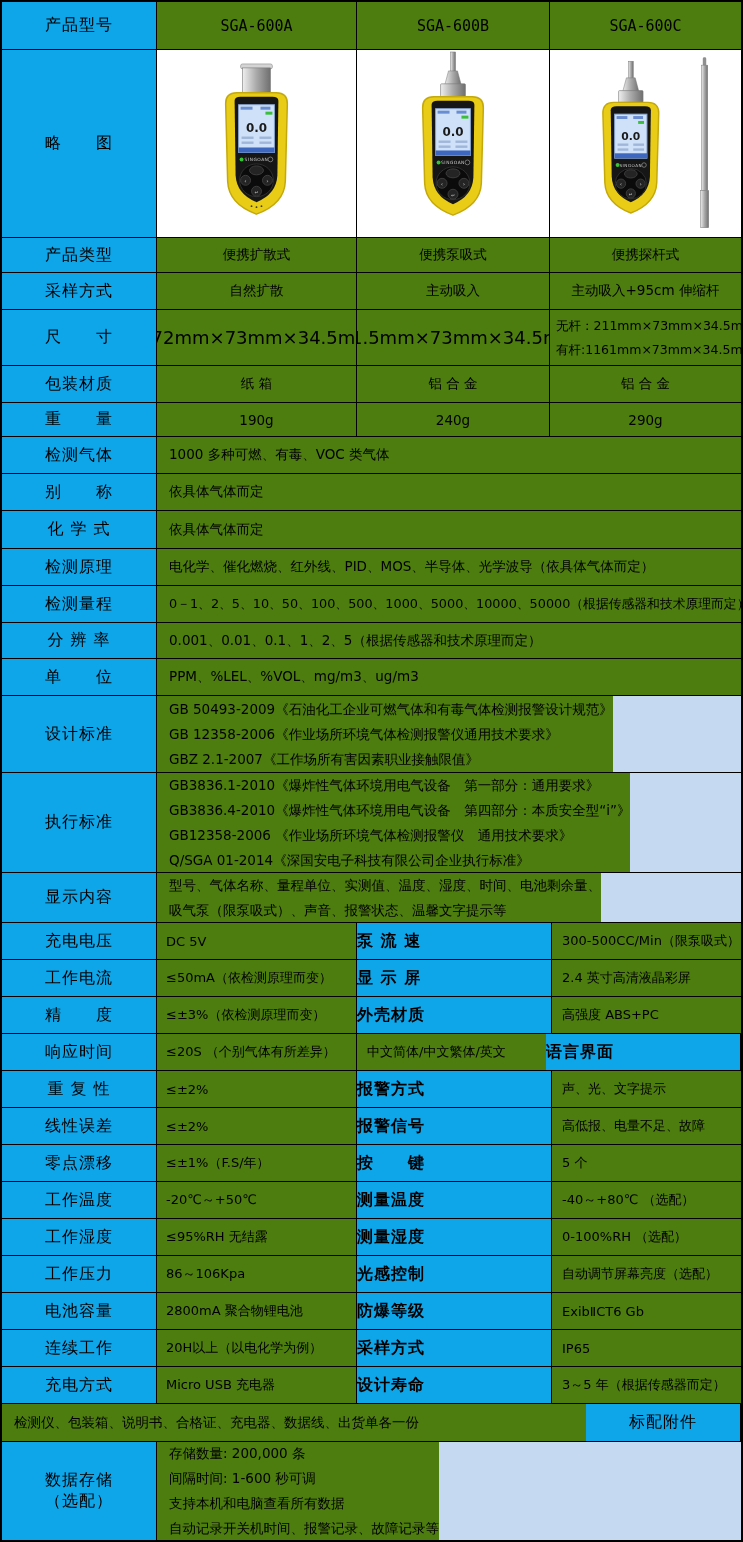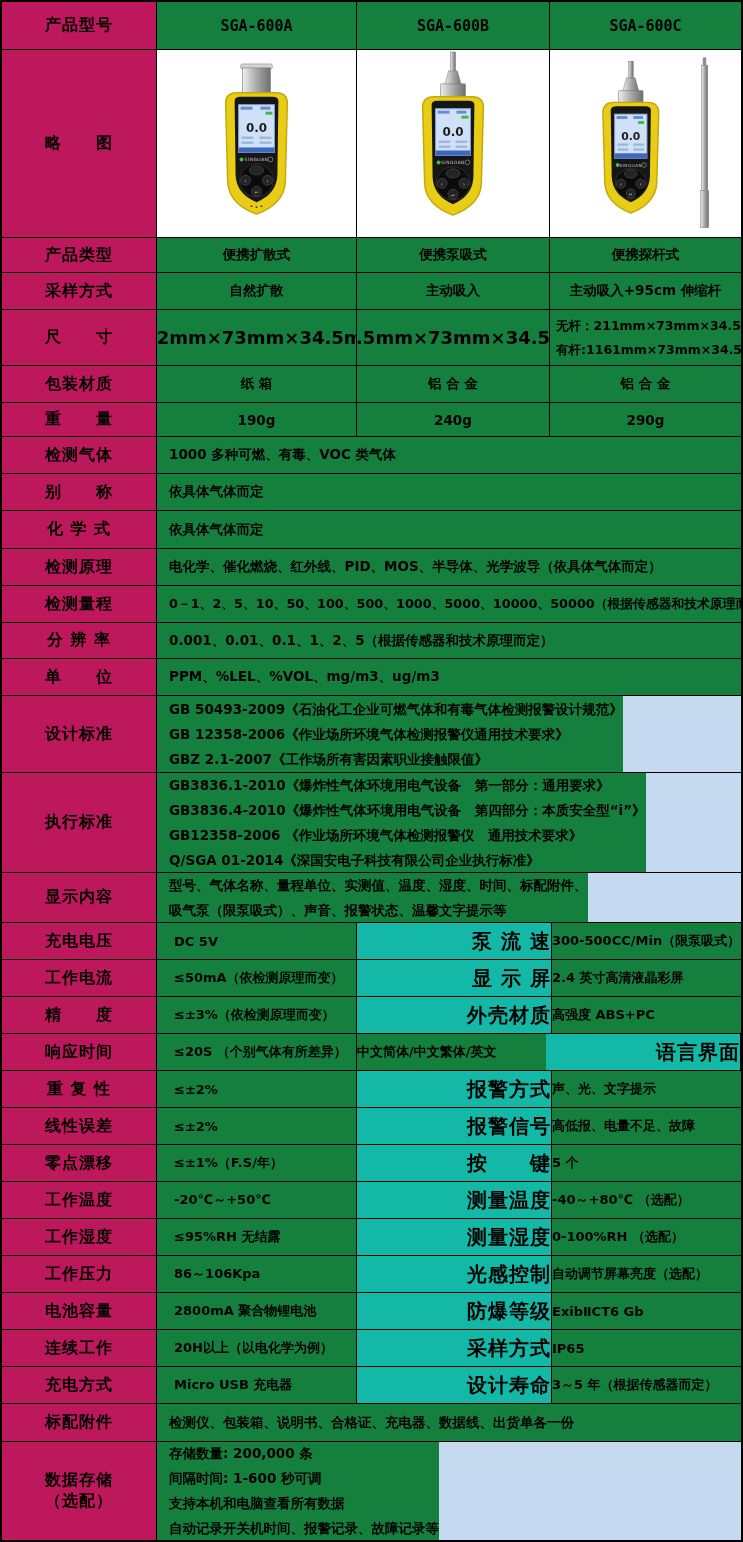--- a/index.html
+++ b/index.html
@@ -9,33 +9,33 @@
     border:2px solid #000;
     background:#C5D9F1;
     font-family:"DejaVu Sans","Liberation Sans",sans-serif;
     color:#000;
   }
   .row{display:flex;box-sizing:border-box;border-bottom:1px solid #000;}
   .row.last{border-bottom:none;}
   .cell{box-sizing:border-box;border-right:1px solid #000;display:flex;align-items:center;overflow:hidden;}
   .cell.end{border-right:none;}
   .lab{
-    width:155px;background:#be185d;justify-content:center;text-align:center;
-    font-weight:bold;font-size:16px;letter-spacing:1px;flex-direction:column;
+    width:155px;background:#0ea5e9;justify-content:center;text-align:center;
+    font-weight:normal;font-size:16px;letter-spacing:1px;flex-direction:column;
   }
-  .val{background:#15803d;font-size:13.5px;font-weight:bold;}
+  .val{background:#4d7c0f;font-size:13.5px;}
   .ca{width:200px;justify-content:center;}
   .cb{width:193px;justify-content:center;}
   .cc{flex:1;justify-content:center;}
   .mono{font-family:"DejaVu Sans Mono","Liberation Mono",monospace;font-size:15px;}
   .dims{font-size:18px;}
   .fullv{flex:1;padding-left:12px;white-space:nowrap;}
-  .v1{width:200px;padding-left:17px;white-space:nowrap;font-size:13px;}
-  .l2{width:195px;background:#14b8a6;justify-content:flex-end;font-weight:bold;font-size:20px;letter-spacing:1px;}
-  .v2{flex:1;white-space:nowrap;font-size:13px;}
+  .v1{width:200px;padding-left:9px;white-space:nowrap;font-size:13px;}
+  .l2{width:195px;background:#0ea5e9;justify-content:flex-start;font-weight:bold;font-size:16px;letter-spacing:1px;}
+  .v2{flex:1;padding-left:10px;white-space:nowrap;font-size:13px;}
   .multi{flex-direction:column;align-items:flex-start;justify-content:center;padding-left:12px;}
   .multi div{line-height:25px;white-space:nowrap;text-align:center;}
   .dim3{flex-direction:column;align-items:flex-start;justify-content:center;padding-left:6px;}
   .dim3 div{line-height:24px;white-space:nowrap;font-size:12.5px;}
   .imgcell{background:#fff;justify-content:center;align-items:stretch;}
   .imgcell svg{width:100%;height:100%;}
 </style>
 </head>
 <body>
 
@@ -375,21 +375,21 @@
       <div>GB12358-2006 《作业场所环境气体检测报警仪　通用技术要求》</div>
       <div>Q/SGA 01-2014《深国安电子科技有限公司企业执行标准》</div>
     </div>
   </div>
 
   <div class="row" style="height:50px">
     <div class="cell lab">
         <span>显示内容</span>
       </div>
     <div class="cell val multi end">
-      <div>型号、气体名称、量程单位、实测值、温度、湿度、时间、标配附件、</div>
+      <div>型号、气体名称、量程单位、实测值、温度、湿度、时间、电池剩余量、</div>
       <div>吸气泵（限泵吸式）、声音、报警状态、温馨文字提示等</div>
     </div>
   </div>
 
   <div class="row" style="height:37px">
     <div class="cell lab">
         <span>充电电压</span>
       </div>
     <div class="cell val v1">
         <span>DC 5V</span>
@@ -576,25 +576,25 @@
       </div>
     <div class="cell l2">
         <span>设计寿命</span>
       </div>
     <div class="cell val v2 end">
         <span>3～5 年（根据传感器而定）</span>
       </div>
   </div>
 
   <div class="row" style="height:38px">
-    <div class="cell lab">
-        <span>标配附件</span>
-      </div>
     <div class="cell val fullv end">
         <span>检测仪、包装箱、说明书、合格证、充电器、数据线、出货单各一份</span>
+      </div>
+    <div class="cell lab">
+        <span>标配附件</span>
       </div>
   </div>
 
   <div class="row last" style="height:98px">
     <div class="cell lab">
       <div>数据存储</div>
       <div>（选配）</div>
     </div>
     <div class="cell val multi end">
       <div>存储数量: 200,000 条</div>

